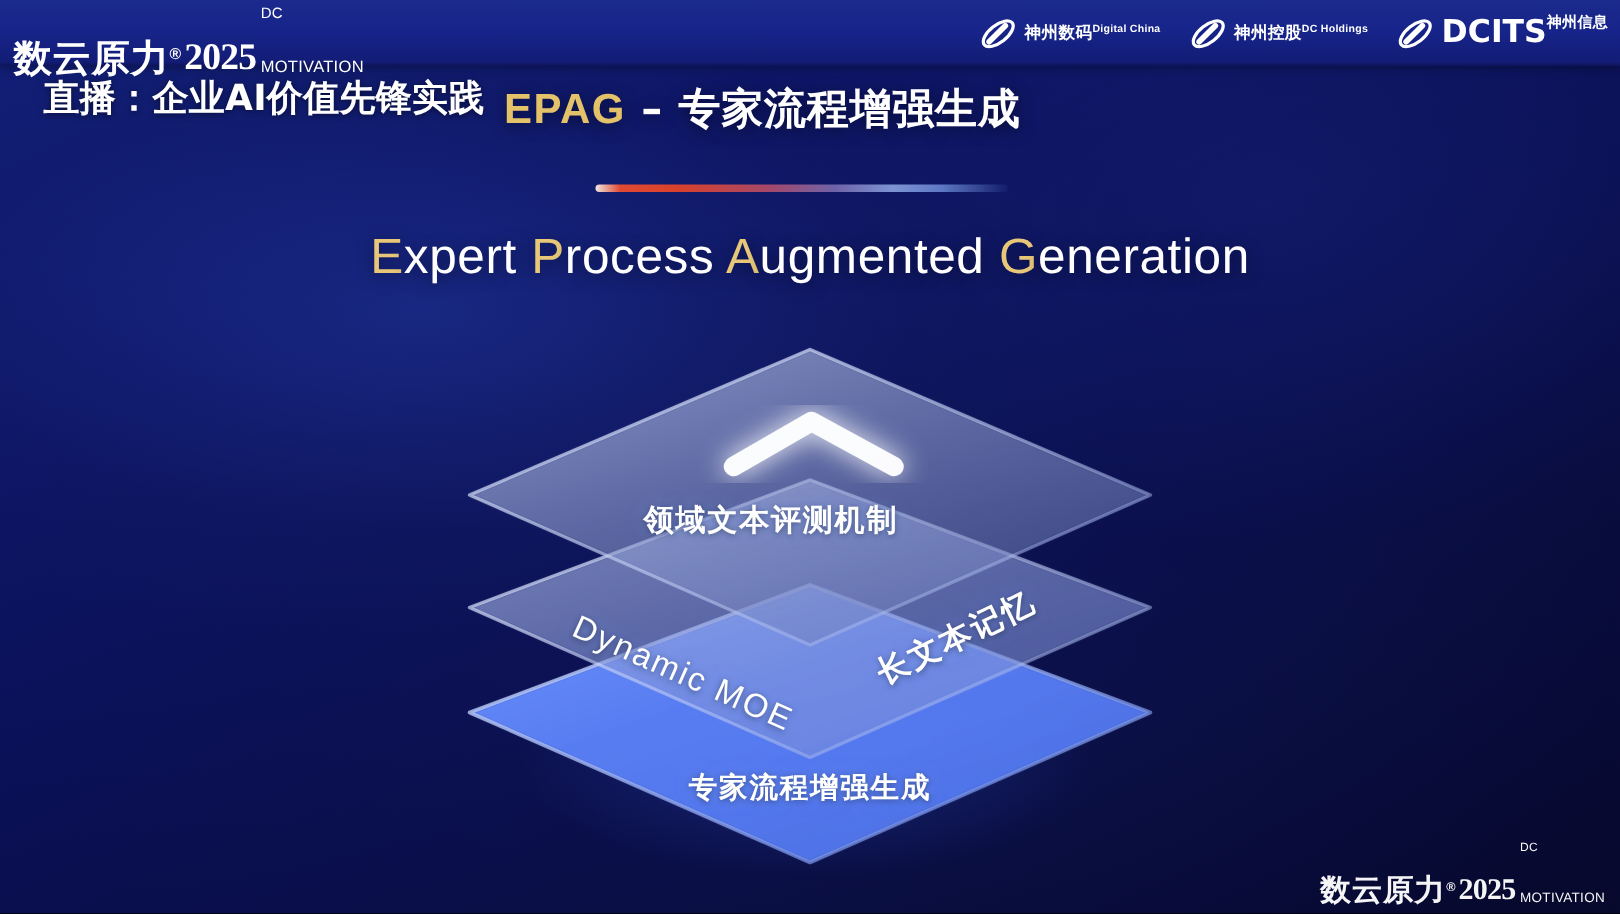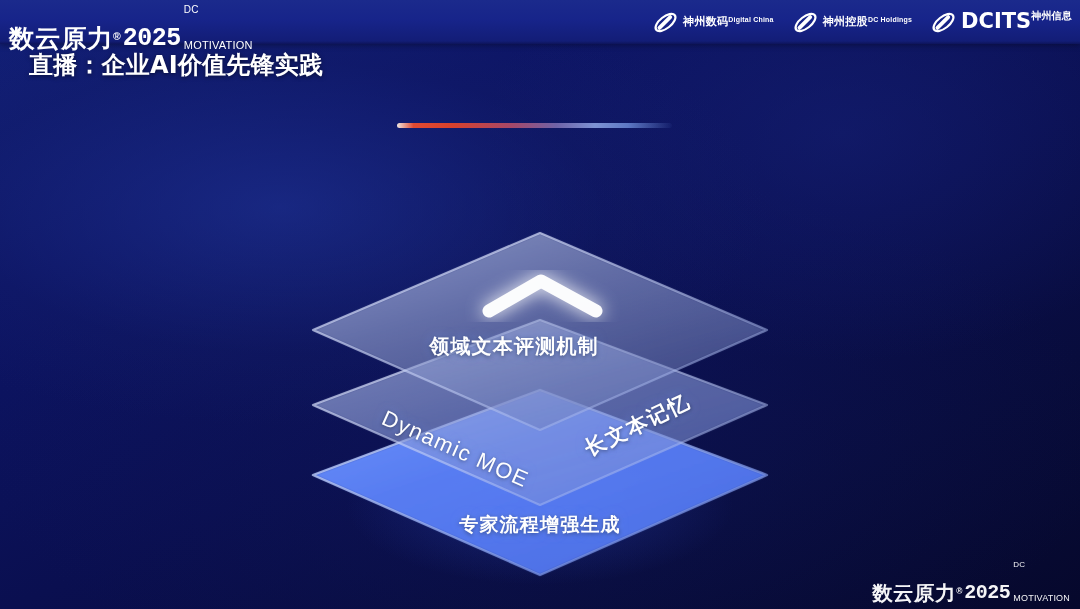--- a/index.html
+++ b/index.html
@@ -55,21 +55,21 @@
     font-size: 0.42em;
     vertical-align: super;
     position: relative;
     top: -0.9em;
     margin-left: 1px;
     margin-right: 1px;
     font-weight: 700;
   }
   .brand-year {
     font-weight: 800;
-    font-family: Liberation Mono, monospace;
+    font-family: Liberation Serif, serif;
     letter-spacing: -0.5px;
     margin-left: 1px;
   }
   .brand-dcmot {
     display: inline-flex;
     flex-direction: column;
     align-items: flex-start;
     margin-left: 3px;
     line-height: 1.02;
     font-family: "Liberation Sans", sans-serif;
@@ -376,23 +376,32 @@
       <span class="partner-text">
         <span class="partner-cn">DCITS</span>
         <span class="partner-en">神州信息</span>
       </span>
     </div>
 
   </div>
 
   <div id="live-title">直播：企业AI价值先锋实践</div>
 
+  <div id="main-title">
+    <span class="gold">EPAG</span><span class="wh"> – </span><span class="wh">专家流程增强生成</span>
+  </div>
 
   <div id="divider"></div>
 
+  <div id="subtitle">
+    <span class="cap">E</span><span>xpert</span>
+    <span class="cap">P</span><span>rocess</span>
+    <span class="cap">A</span><span>ugmented</span>
+    <span class="cap">G</span><span>eneration</span>
+  </div>
 
   <div id="logo-bottom" class="brandlogo">
     <span class="brand-cn">数云原力</span>
       <span class="brand-reg">®</span>
       <span class="brand-year">2025</span>
     <span class="brand-dcmot">
       <span class="brand-dc">DC</span>
       <span class="brand-mot">MOTIVATION</span>
     </span>
   </div>

